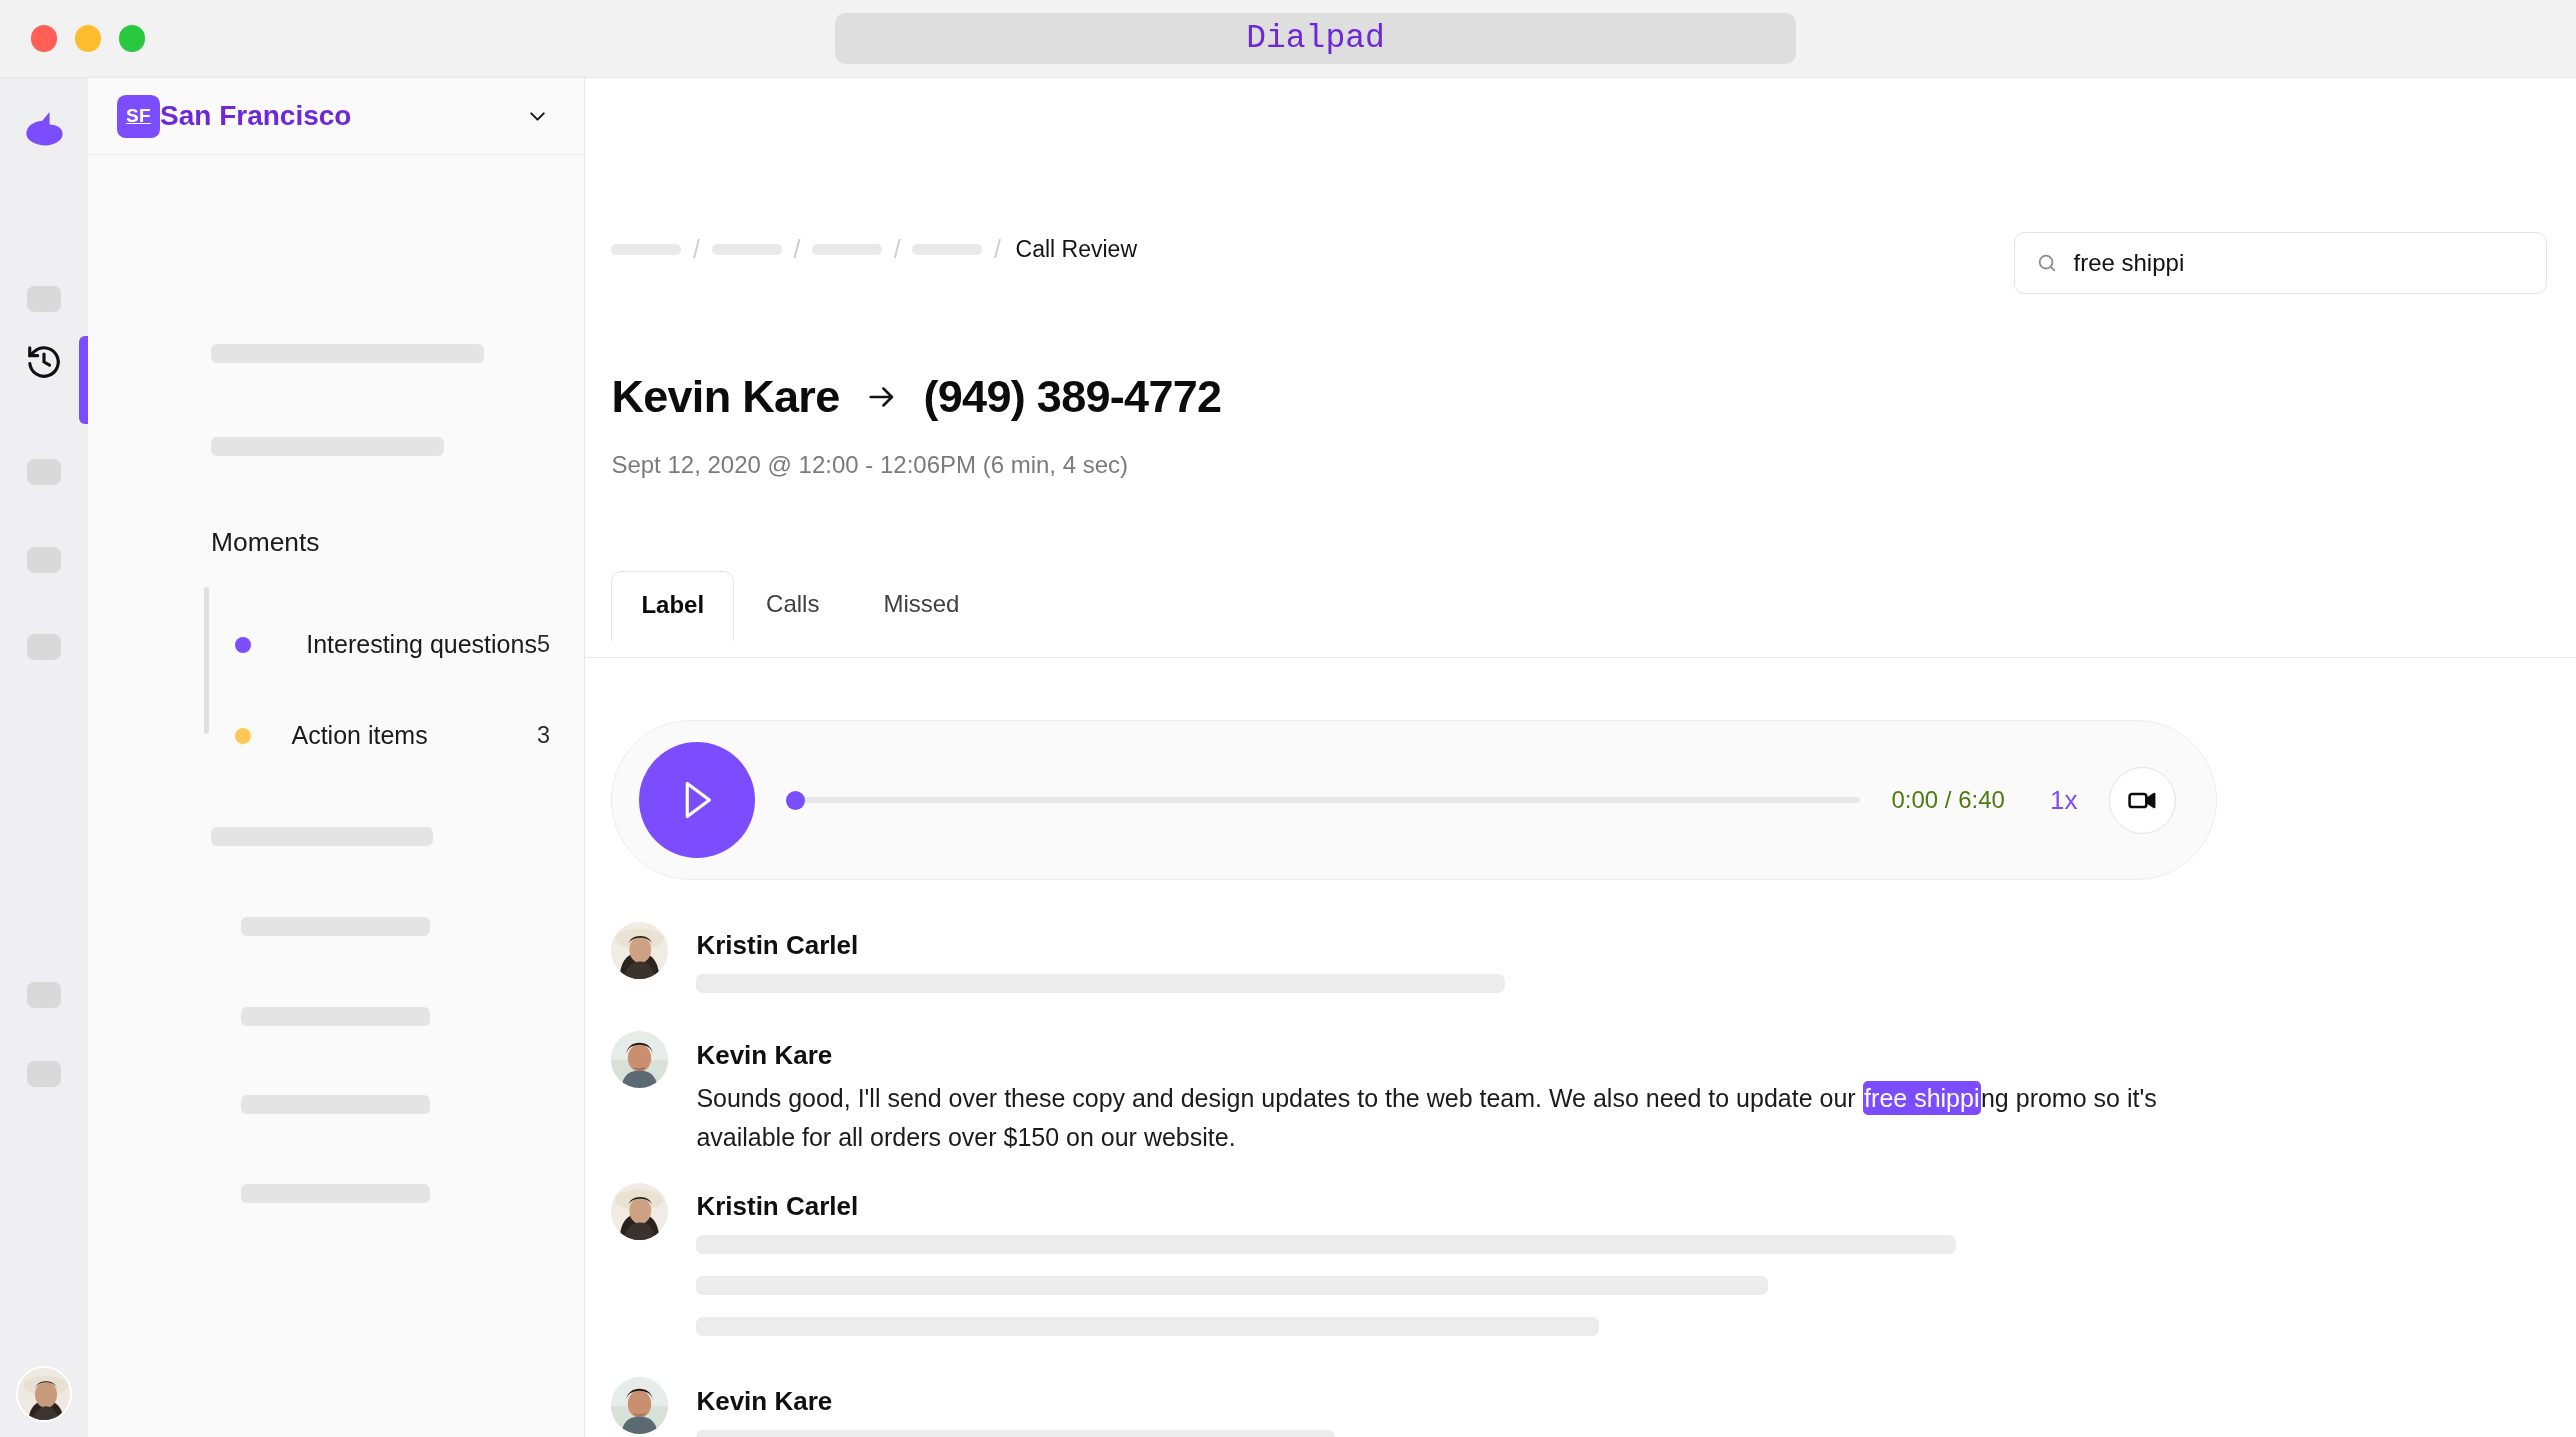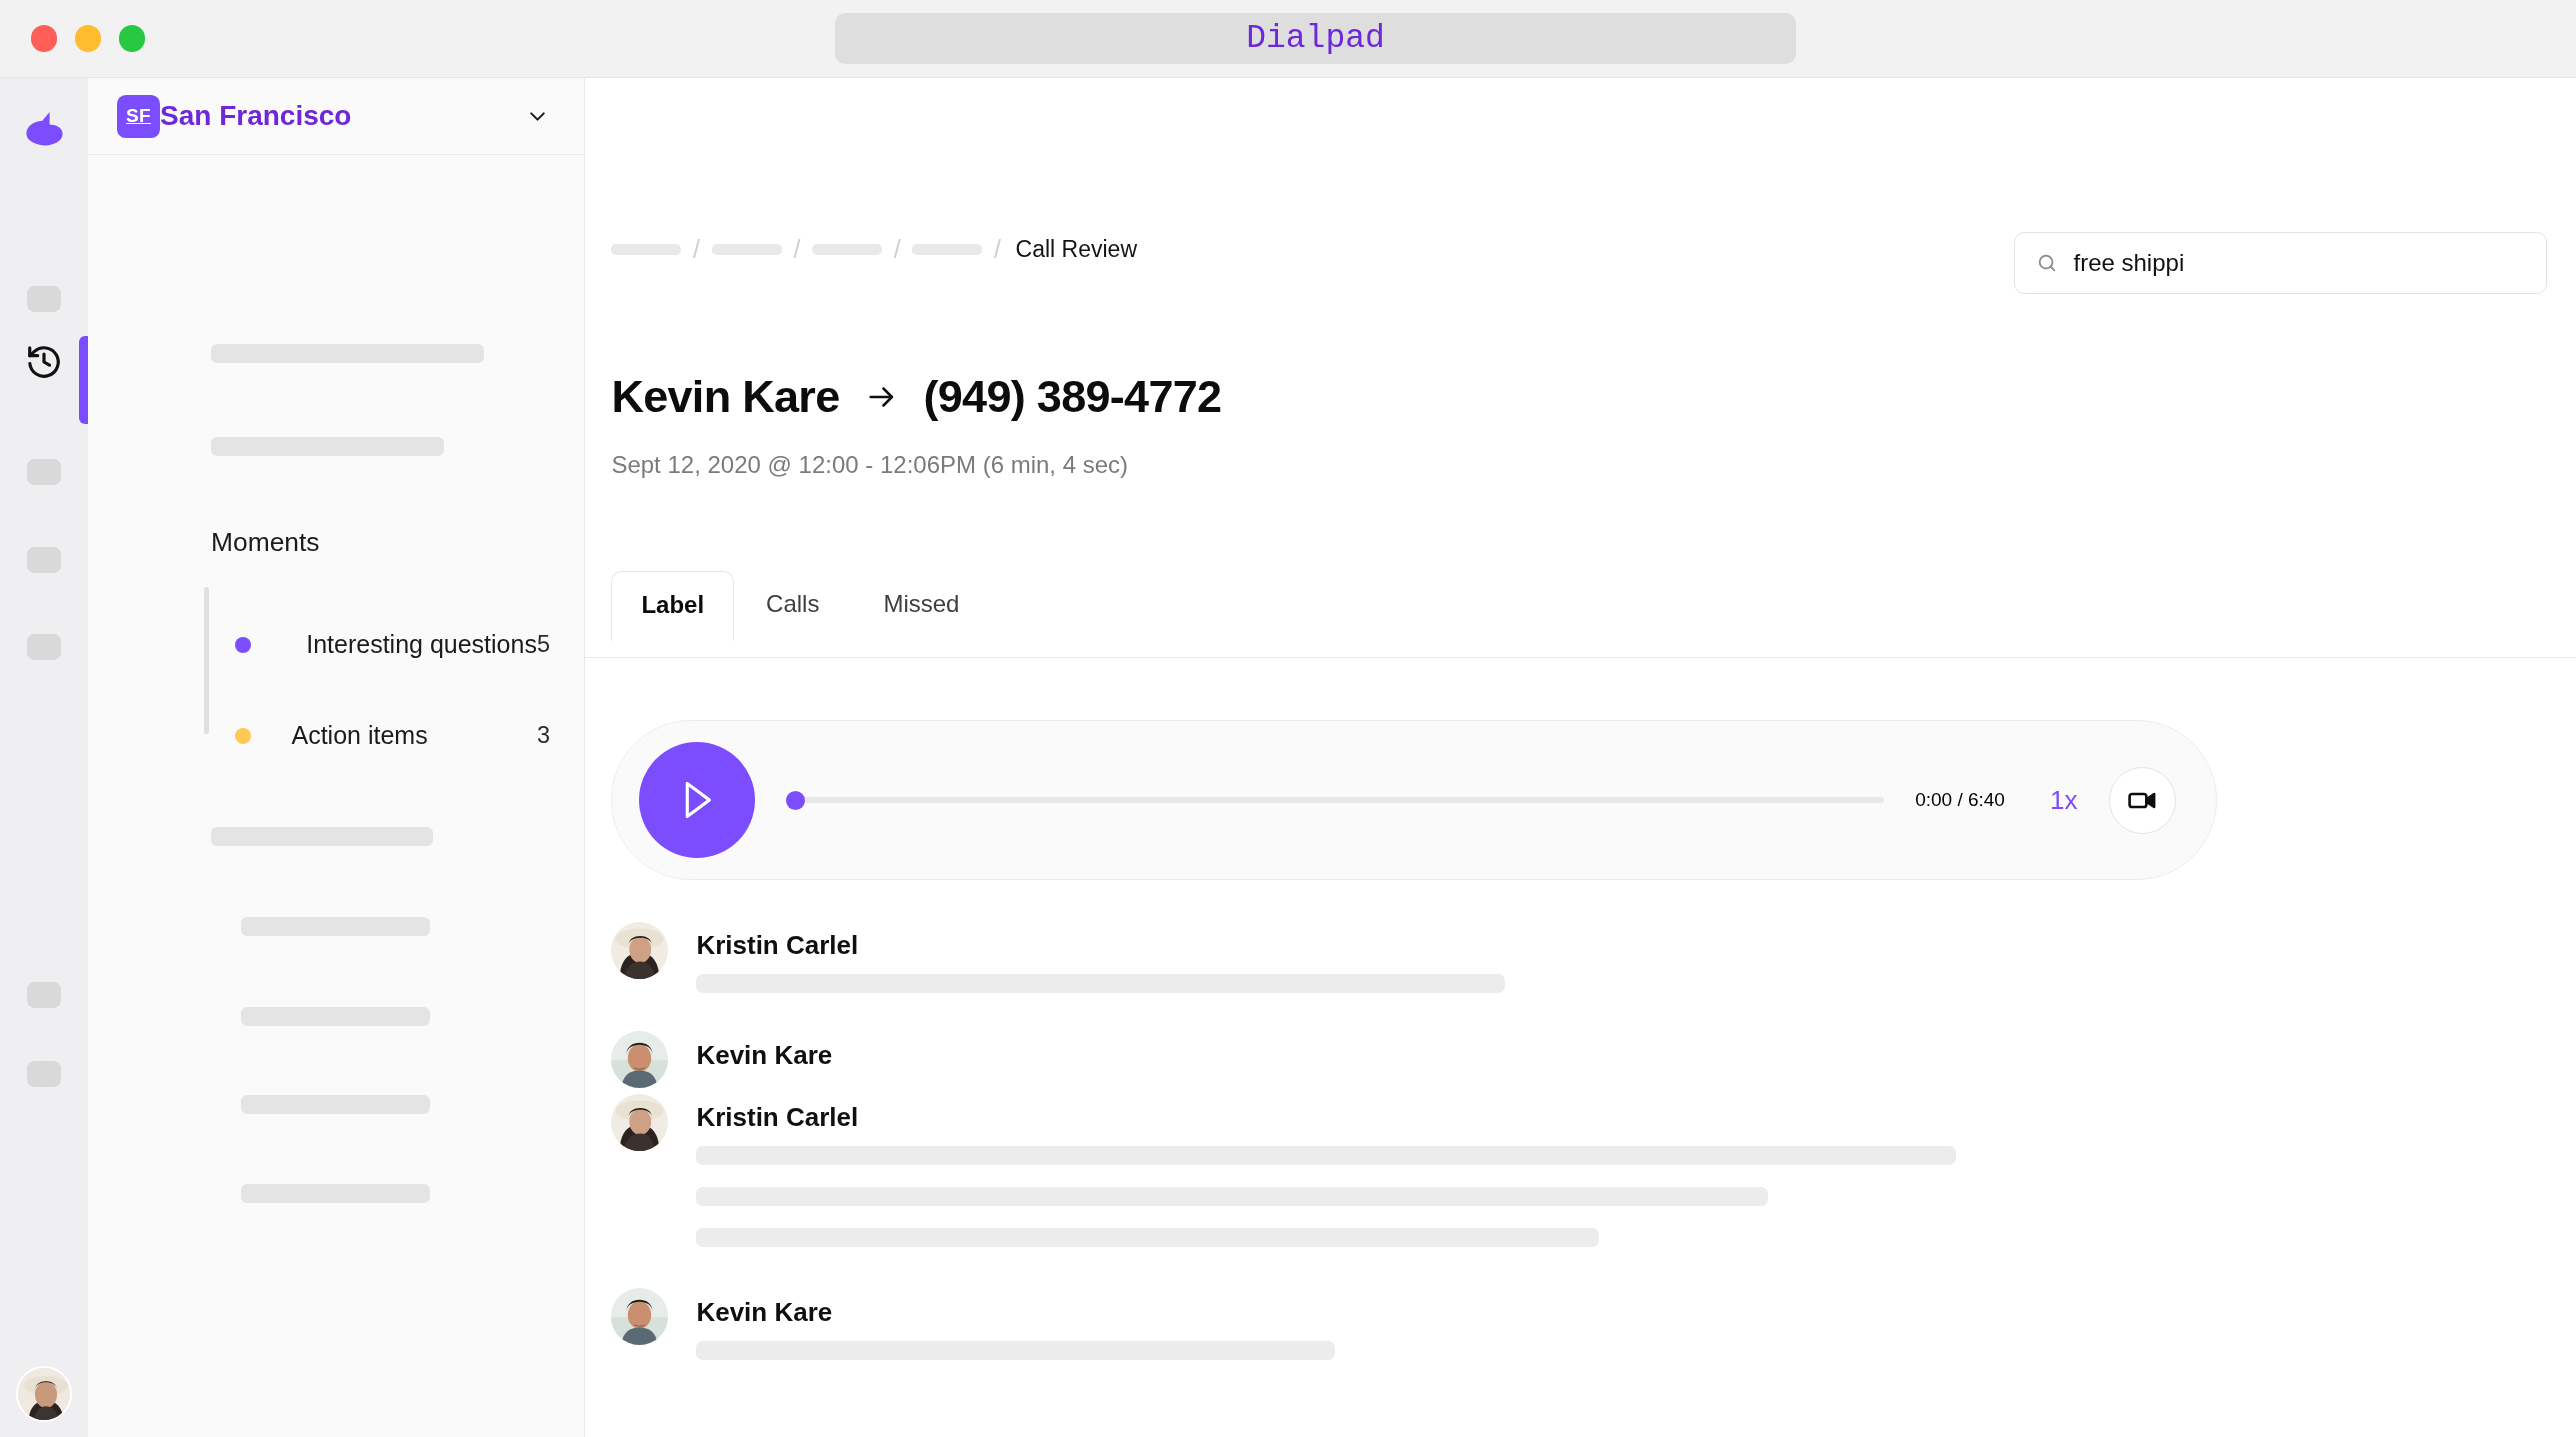--- a/index.html
+++ b/index.html
@@ -169,21 +169,21 @@
     padding: 0 40px 0 26.4px;
   }
   .play-btn {
     width: 116px; height: 116px; border-radius: 50%;
     background: #7c4dff; flex: 0 0 116px;
     display: flex; align-items: center; justify-content: center;
   }
   .scrub { flex: 1; position: relative; height: 29px; margin: 0 31px; display: flex; align-items: center; }
   .scrub-track { position: absolute; left: 0; right: 0; height: 5.1px; background: #e7e7e7; border-radius: 2.9px; }
   .scrub-knob { position: absolute; left: 0; width: 19px; height: 19px; border-radius: 50%; background: #7c4dff; }
-  .time { font-size: 19px; color: #000000; white-space: nowrap; }
+  .time { font-size: 24px; color: #4d7c0f; white-space: nowrap; }
   .speed { font-size: 26px; color: #7c4dff; margin-left: 45px; white-space: nowrap; }
   .video-btn {
     width: 67px; height: 67px; border-radius: 50%;
     border: 0.7px solid #e4e4e4; background: #fff;
     margin-left: 32px; flex: 0 0 67px;
     display: flex; align-items: center; justify-content: center;
   }
 
   
   .transcript { position: absolute; left: 0; right: 0; top: 844px; }
@@ -382,20 +382,21 @@
             <svg width="57" height="57" viewBox="0 0 78 78">
               <rect width="78" height="78" fill="#e7ece8"></rect>
               <rect x="0" y="40" width="78" height="38" fill="#d8e0da"></rect>
               <ellipse cx="39" cy="37" rx="16" ry="19" fill="#c98f6e"></ellipse>
               <path d="M21 33 C21 14 57 14 57 33 C57 21 48 16 39 16 C30 16 21 21 21 33 Z" fill="#241c18"></path>
               <path d="M28 46 C31 55 47 55 50 46 C48 54 30 54 28 46 Z" fill="#4a332a"></path>
               <path d="M14 78 C16 60 26 54 39 54 C52 54 62 60 64 78 Z" fill="#5b6a72"></path>
             </svg>
           </div>
           <div class="speaker">Kevin Kare</div>
+          <div class="utterance"><span>Sounds good, I'll send over these copy and design updates to the web team. We also need to update our </span><span class="hl">free shippi</span><span>ng promo so it's available for all orders over $150 on our website.</span></div>
         </div>
 
         <div class="entry" style="margin-bottom: 41px;">
           <div class="avatar">
             <svg width="57" height="57" viewBox="0 0 78 78">
               <rect width="78" height="78" fill="#f0ece4"></rect>
               <ellipse cx="39" cy="23" rx="33" ry="14" fill="#e9e1d2"></ellipse>
               <path d="M12 78 C12 52 24 42 39 42 C54 42 66 52 66 78 Z" fill="#2b2320"></path>
               <ellipse cx="40" cy="38" rx="15" ry="18" fill="#cfa184"></ellipse>
               <path d="M24 32 C24 18 56 18 56 32 C56 23 48 19 40 19 C32 19 24 23 24 32 Z" fill="#241d1a"></path>

